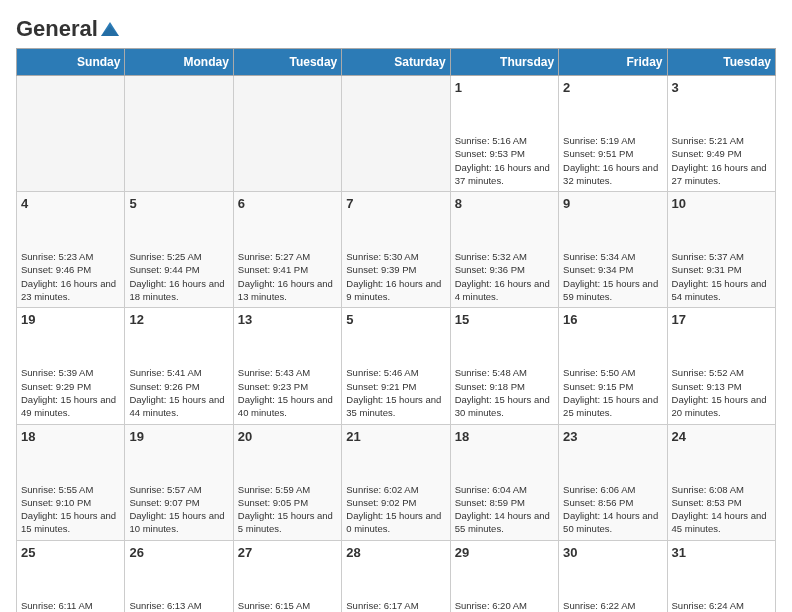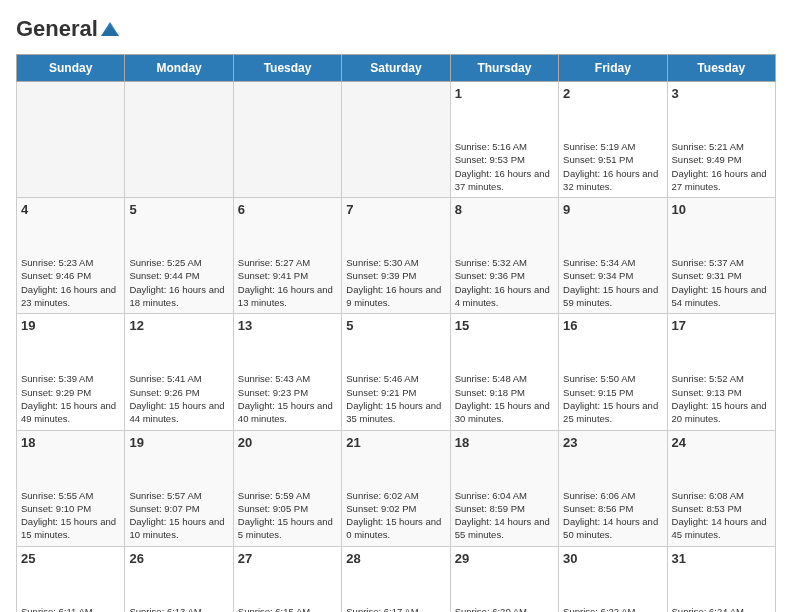--- a/index.html
+++ b/index.html
@@ -7,21 +7,21 @@
       font-family: Arial, sans-serif;
       background: #fff;
       width: 792px;
       min-height: 612px;
       padding: 16px;
     }
     .header {
       display: flex;
       justify-content: space-between;
       align-items: flex-start;
-      margin-bottom: 16px;
+      margin-bottom: 10px;
     }
     .logo {
       display: flex;
       flex-direction: column;
       align-items: flex-start;
     }
     .logo-row {
       display: flex;
       align-items: center;
     }
@@ -41,22 +41,22 @@
     table {
       width: 100%;
       border-collapse: collapse;
       table-layout: fixed;
     }
     th {
       background-color: #2c7bb6;
       color: #fff;
       font-size: 12px;
       font-weight: bold;
-      padding: 6px 16px;
-      text-align: center;
+      padding: 6px 4px;
+      text-align: right;
       border: 1px solid #aaa;
     }
     td {
       border: 1px solid #ccc;
       vertical-align: top;
       padding: 4px 4px 4px 4px;
       height: 90px;
       font-size: 10px;
       color: #333;
       background: #fff;

